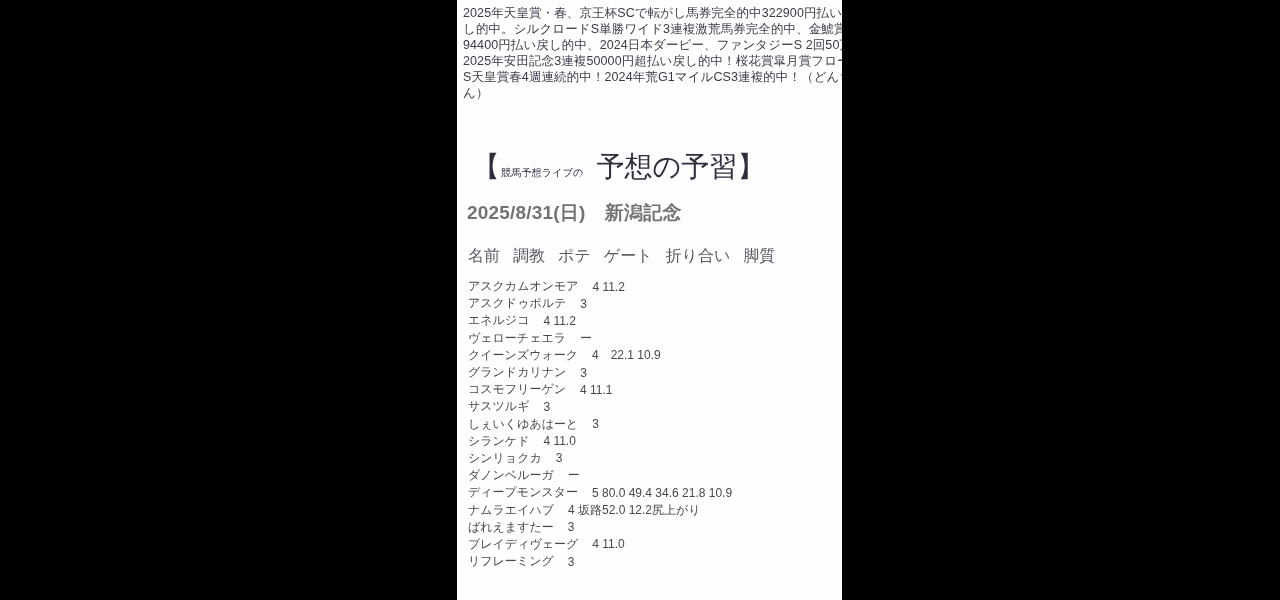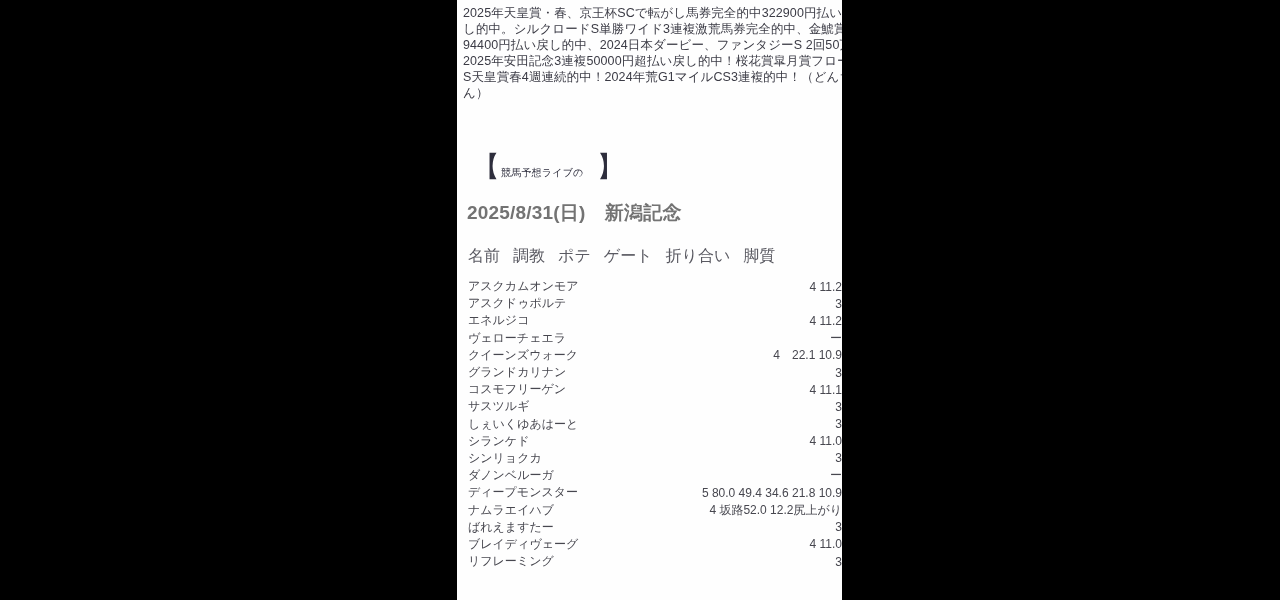--- a/index.html
+++ b/index.html
@@ -42,21 +42,21 @@
   .col-headers {
     position: absolute; top: 246px; left: 11px;
     display: flex; gap: 13px;
     font-size: 16px; color: #5a5a62;
     white-space: nowrap;
   }
   .rows {
     position: absolute; top: 278px; left: 11px; right: 0;
     font-size: 12px; color: #47474f;
   }
-  .row { height: 17.2px; display: flex; align-items: center; white-space: pre; justify-content: space-between; }
+  .row { height: 17.2px; display: flex; align-items: center; white-space: pre; }
   .hname { }
   .hvals { margin-left: 14px; }
 </style>
 </head>
 <body>
 
 <div class="stage">
   <div class="panel">
 
     <div class="intro" id="intro">
@@ -64,20 +64,21 @@
         <div class="intro-line">し的中。シルクロードS単勝ワイド3連複激荒馬券完全的中、金鯱賞馬連</div>
         <div class="intro-line">94400円払い戻し的中、2024日本ダービー、ファンタジーS 2回50万超</div>
         <div class="intro-line">2025年安田記念3連複50000円超払い戻し的中！桜花賞皐月賞フローラ</div>
         <div class="intro-line">S天皇賞春4週連続的中！2024年荒G1マイルCS3連複的中！（どんちゃ</div>
         <div class="intro-line">ん）</div>
       </div>
 
     <div class="title-line">
       <span class="t-big">【</span>
       <span class="t-small">競馬予想ライブの</span>
+      <span class="t-big">予想の予習</span>
       <span class="t-big">】</span>
     </div>
 
     <div class="date-line">2025/8/31(日)　新潟記念</div>
 
     <div class="col-headers" id="headers">
         <span class="col-header">名前</span>
         <span class="col-header">調教</span>
         <span class="col-header">ポテ</span>
         <span class="col-header">ゲート</span>

